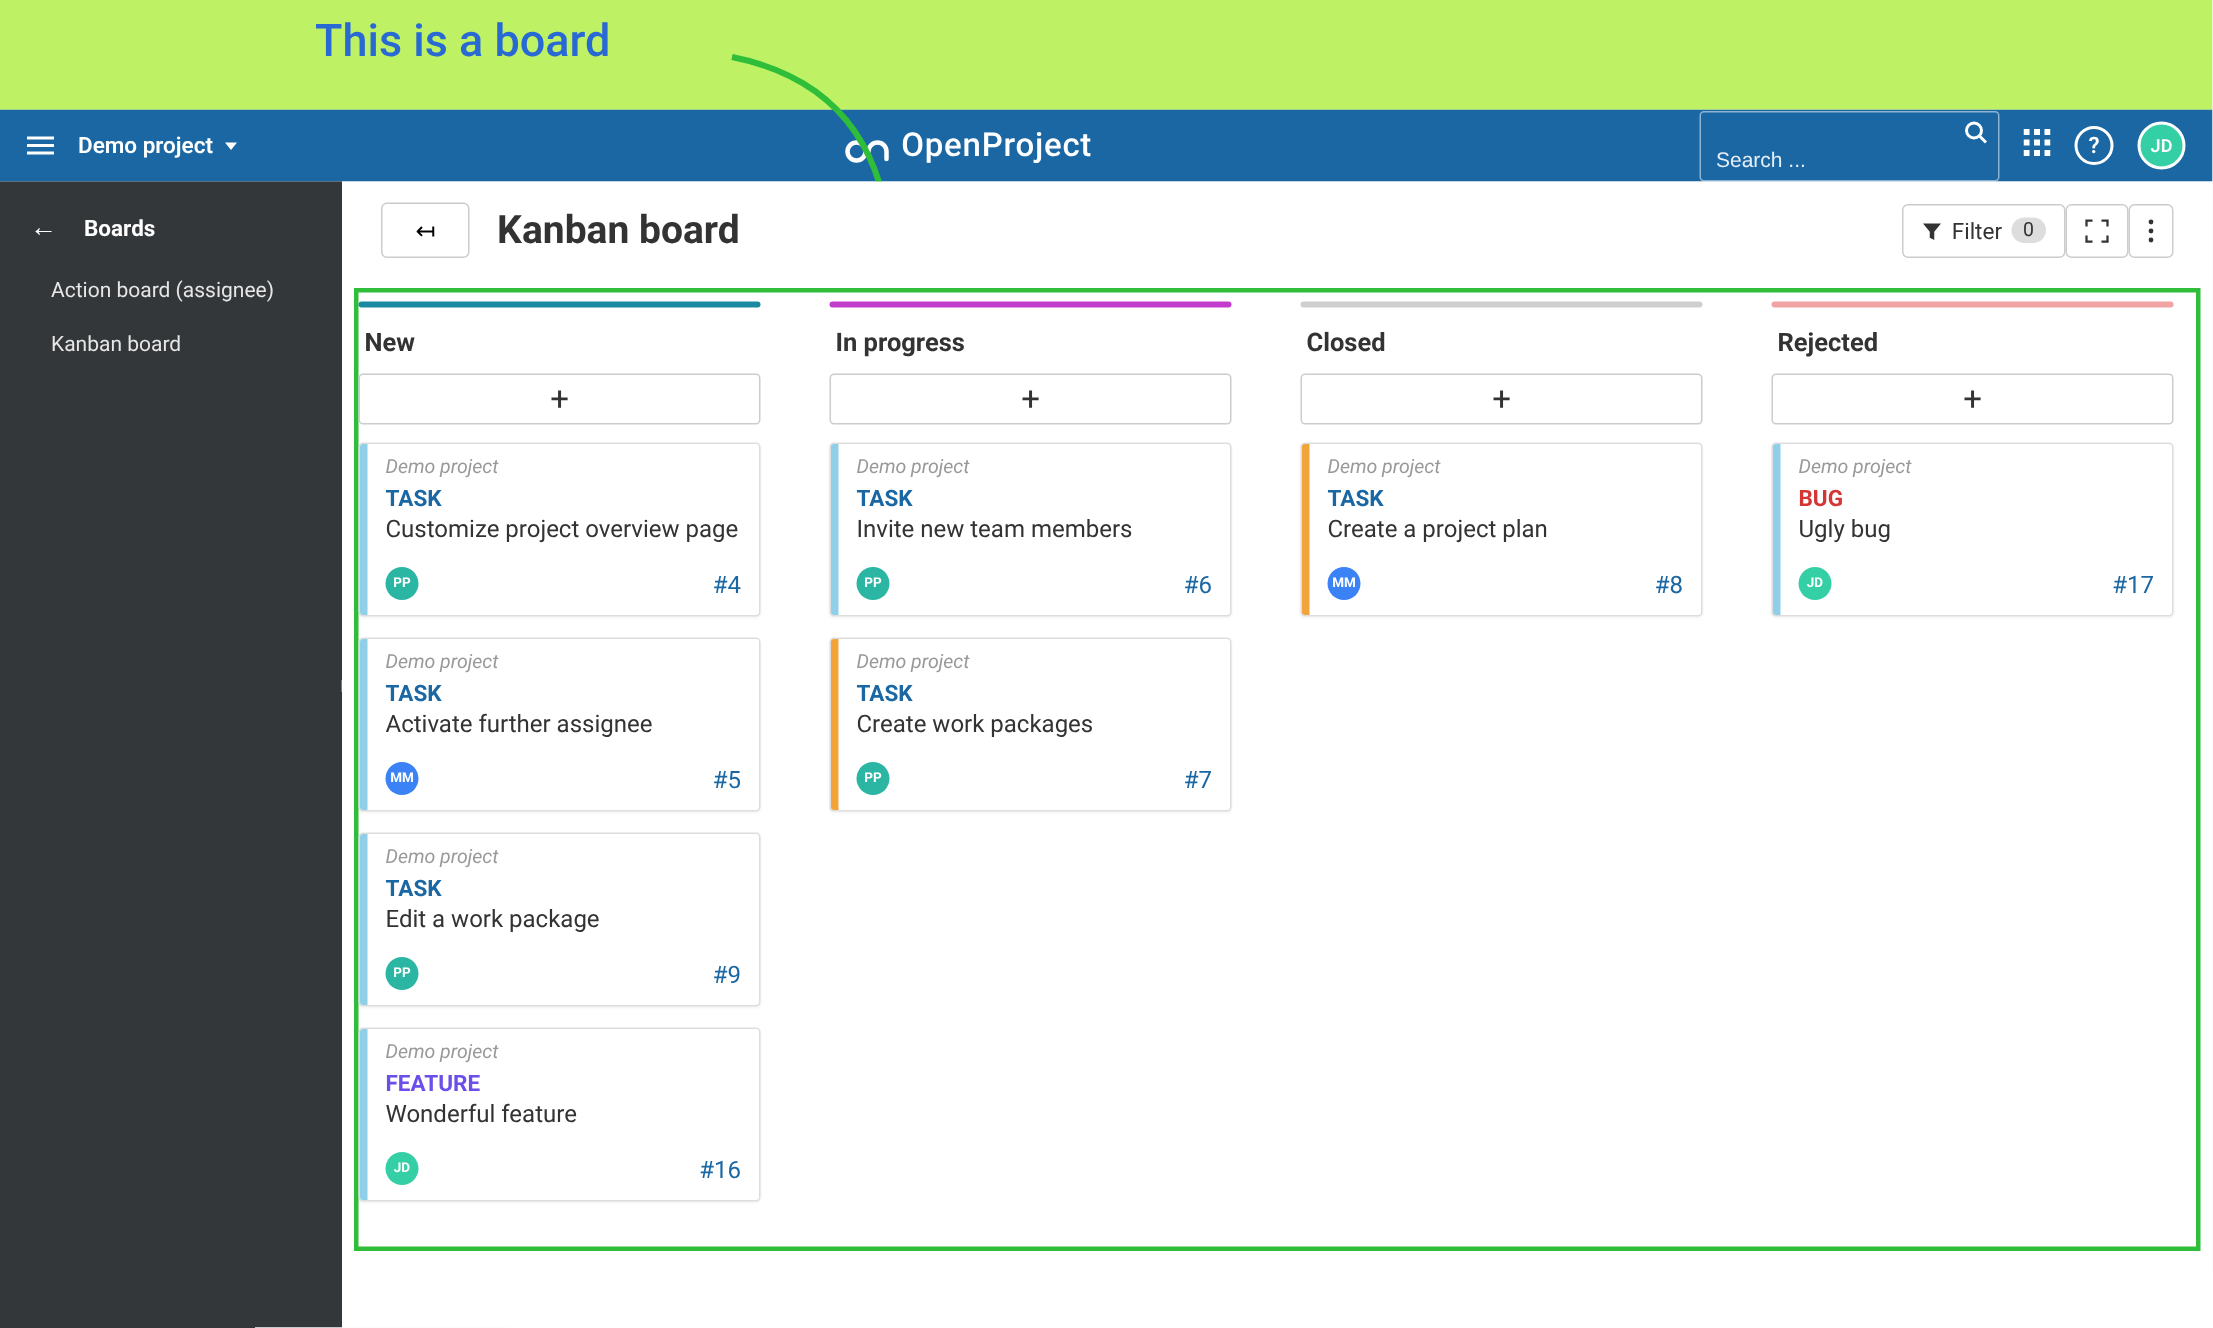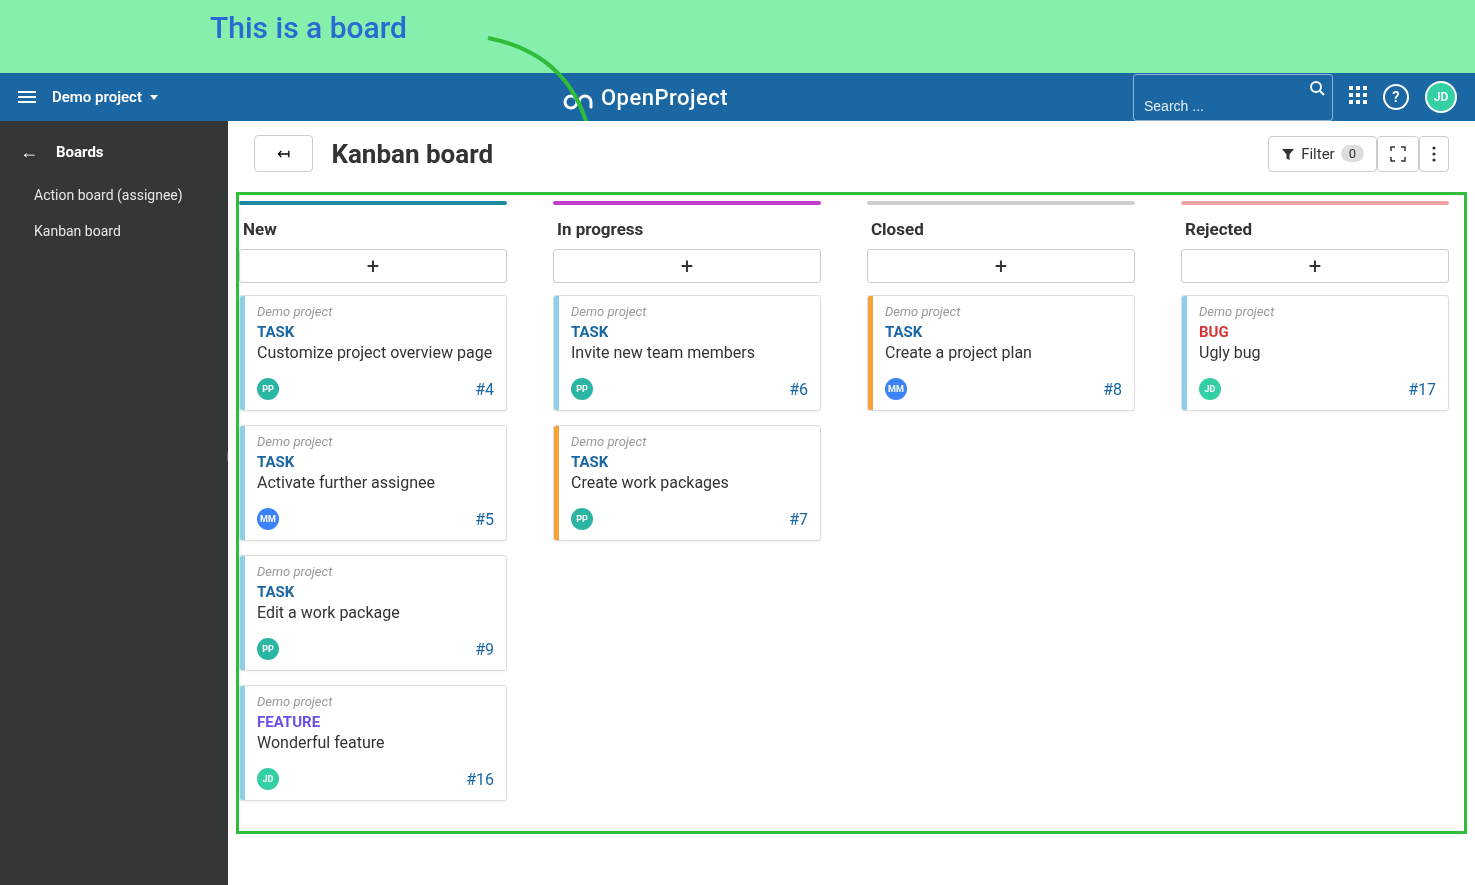--- a/index.html
+++ b/index.html
@@ -1,26 +1,26 @@
 <!DOCTYPE html>
 <html><head>
 <meta charset="utf-8">
 <style>
   * { box-sizing: border-box; margin: 0; padding: 0; }
   body { font-family: -apple-system, BlinkMacSystemFont, "Segoe UI", Roboto, sans-serif; width:1475px; height:885px; background:#f5f5f5; position:relative; overflow:hidden;}
-  .banner { background:#86efac; height:73px; width:100%; position:relative; }
+  .banner { background:#bef264; height:73px; width:100%; position:relative; }
   .banner-text { position:absolute; left:210px; top:10px; color:#2869d4; font-size:30px; font-weight:500; }
   .arrow { position:absolute; left:478px; top:28px; }
   .topbar { background:#1a67a3; height:48px; display:flex; align-items:center; color:#fff; padding:0 18px; gap:16px; }
   .hamburger { cursor:pointer; display:flex; flex-direction:column; gap:3px; }
   .hamburger span { width:18px; height:2px; background:#fff; }
   .proj-select { display:flex; align-items:center; gap:8px; font-size:15px; font-weight:600; cursor:pointer;}
   .caret-down { width:0;height:0;border-left:4px solid transparent;border-right:4px solid transparent;border-top:5px solid #fff;}
   .topbar-center { flex:1; display:flex; justify-content:center; }
-  .logo { display:flex; align-items:flex-end; gap:8px; font-size:22px; font-weight:500; letter-spacing:.5px;}
+  .logo { display:flex; align-items:center; gap:8px; font-size:22px; font-weight:500; letter-spacing:.5px;}
   .logo svg { }
   .searchwrap { position:relative; }
   .search { background:transparent; border:1px solid rgba(255,255,255,.5); color:#fff; padding:23px 34px 6px 10px; width:200px; border-radius:3px; font-size:14px; }
   .search::placeholder { color:#e6eef7; }
   .search-icon { position:absolute; right:8px; top:6px; color:#fff; cursor:pointer; }
   .grid-icon { cursor:pointer; }
   .help-icon { cursor:pointer; width:26px;height:26px;border:2px solid #fff;border-radius:50%;display:flex;align-items:center;justify-content:center;font-size:15px;font-weight:600;}
   .avatar-top { width:32px;height:32px;border-radius:50%;background:#34cfa5;border:2px solid #fff;display:flex;align-items:center;justify-content:center;font-size:12px;font-weight:600;color:#fff;cursor:pointer;}
   .body { display:flex; height:calc(885px - 73px - 48px); width:100%; }
   .sidebar { width:228px; background:#333739; color:#fff; padding-top:14px; position:relative;}

